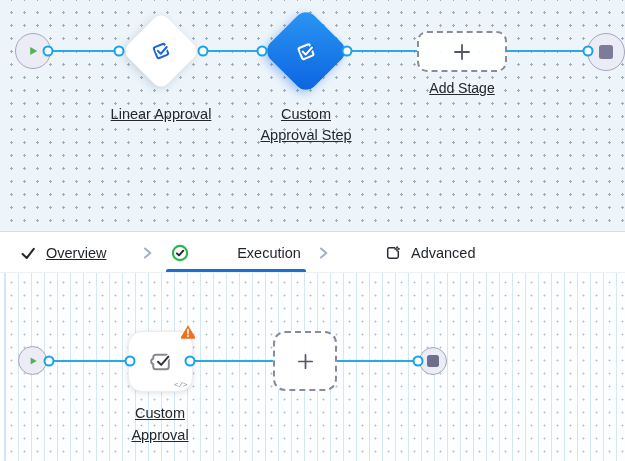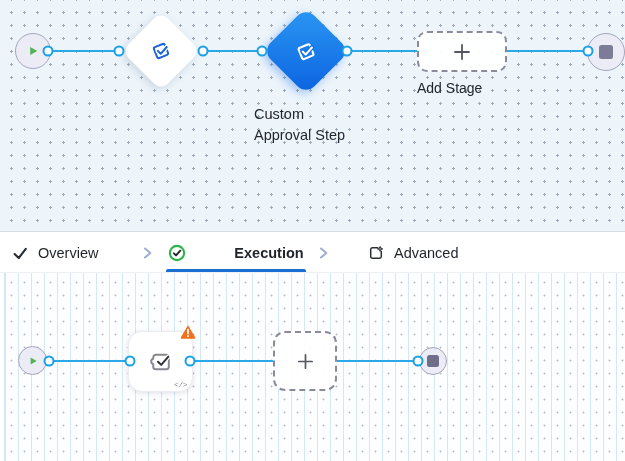--- a/index.html
+++ b/index.html
@@ -64,22 +64,22 @@
   .add-box {
     position:absolute; background:rgba(255,255,255,.92);
     border:2px dashed var(--dash-border,#8A8A9C); border-radius:10px;
     display:flex; align-items:center; justify-content:center; z-index:2;
     cursor:pointer;
   }
   #add-stage { left:417px; top:31px; width:90px; height:41px; }
   #add-step  { left:273px; top:58px; width:64px; height:60px; border-radius:12px; }
 
   .flow-label {
-    position:absolute; text-align:left; z-index:2;
-    font-size:14.5px; line-height:21px; color:var(--text-dark,#23272E);
+    position:absolute; text-align:center; z-index:2;
+    font-size:14.5px; line-height:21px; color:var(--text-dark,#23272E);text-decoration:underline;
   }
 
   .step-card {
     position:absolute; left:128px; top:58px; width:65px; height:61px;
     background:#fff; border:1px solid #ececf2; border-radius:14px;
     box-shadow:0 1px 5px rgba(50,60,85,.16);
     display:flex; align-items:center; justify-content:center; z-index:2;
   }
   .warn-badge { position:absolute; right:-4px; top:-8px; width:16px; height:15px; z-index:5; }
   .code-badge {
@@ -92,23 +92,23 @@
   #tabbar {
     position:absolute; left:0; top:231px; width:625px; height:42px;
     background:#fff; border-top:1px solid #d7dde4; border-bottom:1px solid #edf1f5;
     z-index:6;
   }
   .tab {
     position:absolute; top:0; height:41px;
     display:flex; align-items:center; gap:10px; cursor:pointer;
     font-size:14.5px; color:#1f242a; font-weight:500;
   }
-  #tab-overview { left:12px; }
-  #tab-execution { left:166px; width:140px; justify-content:center; font-weight:700;gap:48px; }
-  #tab-advanced { left:368px;justify-content:space-between; }
+  #tab-overview { left:20px;text-decoration:underline; }
+  #tab-execution { left:166px; width:140px; justify-content:center; font-weight:400;gap:48px; }
+  #tab-advanced { left:385px;justify-content:space-between; }
   .tab-underline {
     position:absolute; left:166px; bottom:0; width:140px; height:3.5px;
     background:var(--accent-blue,#1C6FD2); border-radius:2px 2px 0 0; z-index:7;
   }
   .tab-sep { position:absolute; top:14px; display:flex; }
   #tab-sep-1 { left:142px; }
   #tab-sep-2 { left:318px; }
 
   svg { display:block; }
 </style>
@@ -167,20 +167,21 @@
         <path d="M10 3 V17 M3 10 H17" stroke="#55575e" stroke-width="1.8" stroke-linecap="round"></path>
       </svg>
     </div>
 
     <div class="connector" style="left:588px; top:51px;"></div>
 
     <div class="terminal" style="left:587px; top:33px; width:38px; height:38px;">
       <span class="stop-square" style="width:14px; height:14px;"></span>
     </div>
 
+    <div class="flow-label" style="left:91px; top:104px; width:140px;">Linear Approval</div>
     <div class="flow-label" style="left:254px; top:104px; width:104px;">Custom Approval Step</div>
     <div class="flow-label" style="left:417px; top:78px; width:90px; font-size:14px;">Add Stage</div>
   </div>
 
   <div id="tabbar">
 
     <div id="tab-overview" class="tab">
       <svg width="16" height="16" viewBox="0 0 16 16">
         <path d="M2.6 9 l4.1 4 L13.8 3.8" fill="none" stroke="#262b31" stroke-width="2.1" stroke-linecap="round" stroke-linejoin="round"></path>
       </svg>
@@ -256,15 +257,16 @@
         <path d="M10 3 V17 M3 10 H17" stroke="#55575e" stroke-width="1.8" stroke-linecap="round"></path>
       </svg>
     </div>
 
     <div class="connector" style="left:418px; top:88px;"></div>
 
     <div class="terminal" style="left:419px; top:74px; width:28px; height:28px;">
       <span class="stop-square" style="width:12px; height:12px; background:#6f6f8c;"></span>
     </div>
 
+    <div class="flow-label" style="left:118px; top:129px; width:84px; line-height:22px;">Custom Approval</div>
   </div>
 
 </div>
 
 </body></html>

